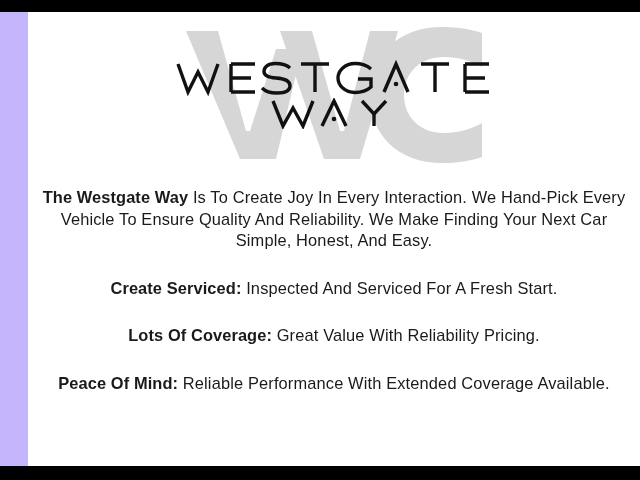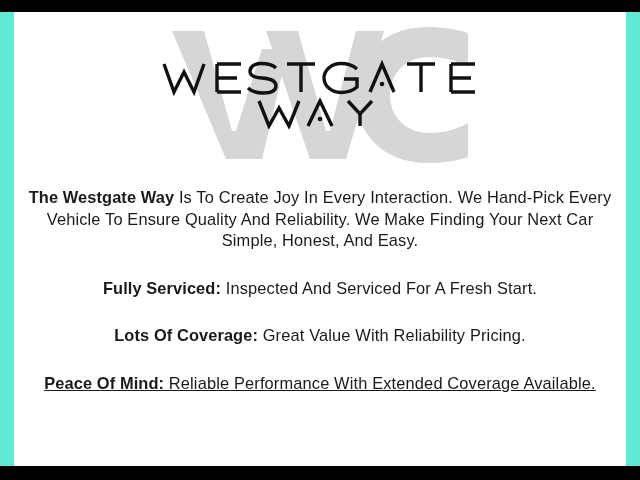--- a/index.html
+++ b/index.html
@@ -11,24 +11,24 @@
     width: 640px;
     height: 480px;
     overflow: hidden;
     font-family: "Liberation Sans", sans-serif;
   }
 
   .viewport {
     position: relative;
     width: 640px;
     height: 480px;
-    background: #5eead4;
-    display: flex;
-    flex-direction: column;
-    align-items: center;
+    background: #c4b5fd;
+    display: flex;
+    flex-direction: column;
+    align-items: flex-end;
   }
 
   .letterbox {
     background: #000000;
     flex: 0 0 auto;
     width: 100%;
   }
   .letterbox-top { height: 12px; }
   .letterbox-bottom { height: 14px; }
 
@@ -113,21 +113,21 @@
     box-sizing: border-box;
   }
 
   .para b {
     font-weight: 700;
     letter-spacing: 0.1px;
   }
 
   .para-intro { margin: 0 0 0 0; padding: 0 8px; }
   .para-feature { margin: 26px 0 0 0; }
-  .para-closing { margin: 26px 0 0 0; padding: 0 4px; text-decoration: underline; }
+  .para-closing { margin: 26px 0 0 0; padding: 0 4px; }
 </style>
 </head>
 <body>
 
 <div class="viewport">
 
   <div class="letterbox letterbox-top"></div>
 
   <div class="card">
 
@@ -190,21 +190,21 @@
           </svg>
         </div>
 
       </div>
     </div>
 
     <div class="copy">
 
       <p class="para para-intro"><b>The Westgate Way</b><span> Is To Create Joy In Every Interaction. We Hand-Pick Every Vehicle To Ensure Quality And Reliability. We Make Finding Your Next Car Simple, Honest, And Easy.</span></p>
 
-      <p class="para para-feature"><b>Fully Serviced:</b><span> Inspected And Serviced For A Fresh Start.</span></p>
+      <p class="para para-feature"><b>Create Serviced:</b><span> Inspected And Serviced For A Fresh Start.</span></p>
 
       <p class="para para-feature"><b>Lots Of Coverage:</b><span> Great Value With Reliability Pricing.</span></p>
 
       <p class="para para-closing"><b>Peace Of Mind:</b><span> Reliable Performance With Extended Coverage Available.</span></p>
 
     </div>
 
   </div>
 
   <div class="letterbox letterbox-bottom"></div>

